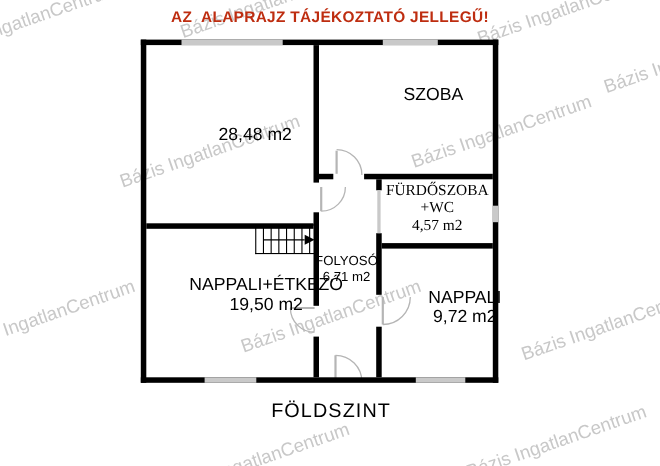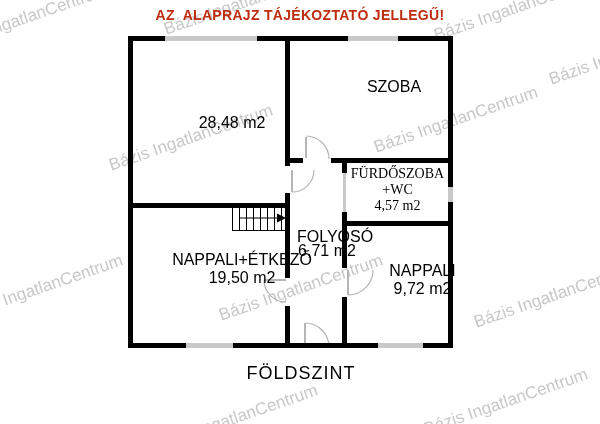--- a/index.html
+++ b/index.html
@@ -16,21 +16,21 @@
   .win{position:absolute;background:#c9c9c9;z-index:4;}
   #doors{position:absolute;left:0;top:0;z-index:2;}
   .stairs{
     position:absolute;left:232px;top:204px;width:54px;height:27px;
     border:1px solid #000;border-right:none;z-index:2;box-sizing:border-box;
   }
   .tread{position:absolute;top:0;bottom:0;width:1px;background:#000;}
   .room-label{position:absolute;z-index:5;text-align:center;}
   .lbl-16{font-size:16px;line-height:18px;padding-left:25px;}
   .lbl-14{font-size:14px;line-height:16px;font-family:Liberation Serif, serif;}
-  .lbl-12{font-size:16px;line-height:14px;padding-left:12px;}
+  .lbl-12{font-size:12px;line-height:14px;}
   #title{
     position:absolute;left:0;top:7px;width:600px;text-align:center;z-index:6;
     font-size:14px;font-weight:bold;color:#be2d10;white-space:pre;letter-spacing:.3px;
   }
   #floor-label{
     position:absolute;left:131px;top:363px;width:340px;text-align:center;z-index:6;
     font-size:18px;letter-spacing:1px;
   }
 </style>
 </head>

